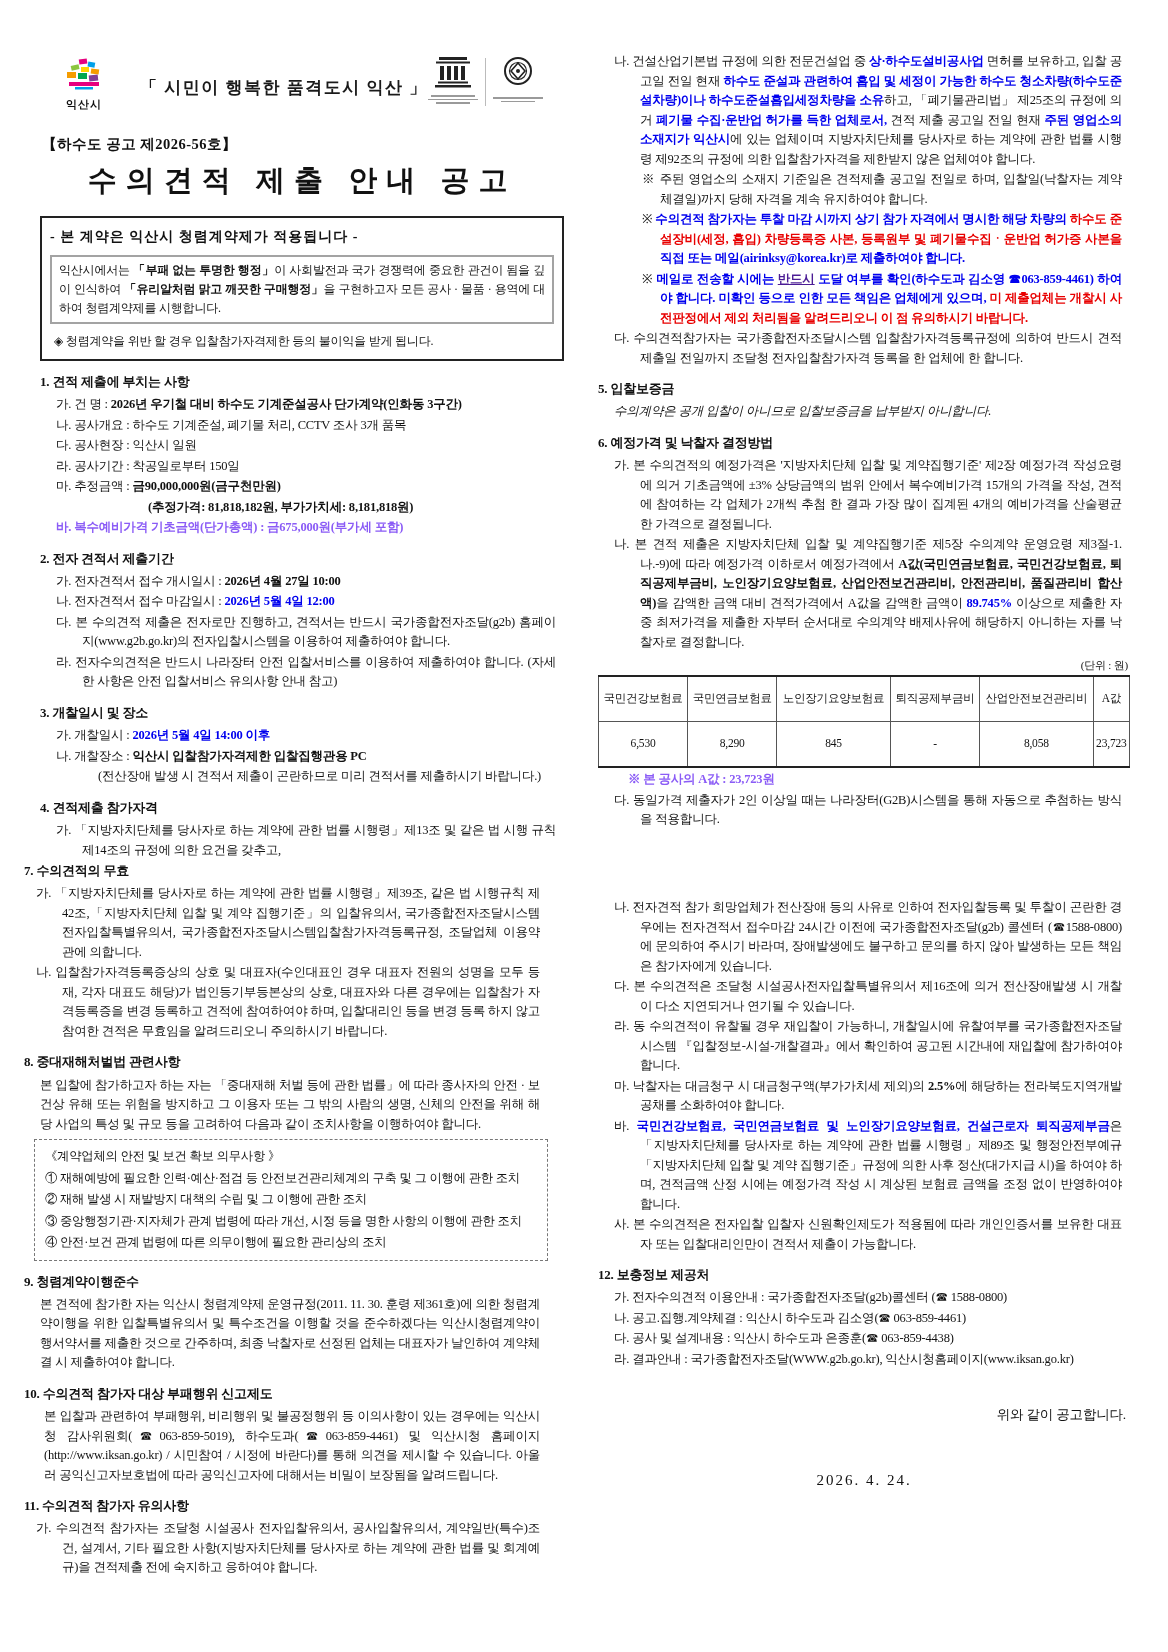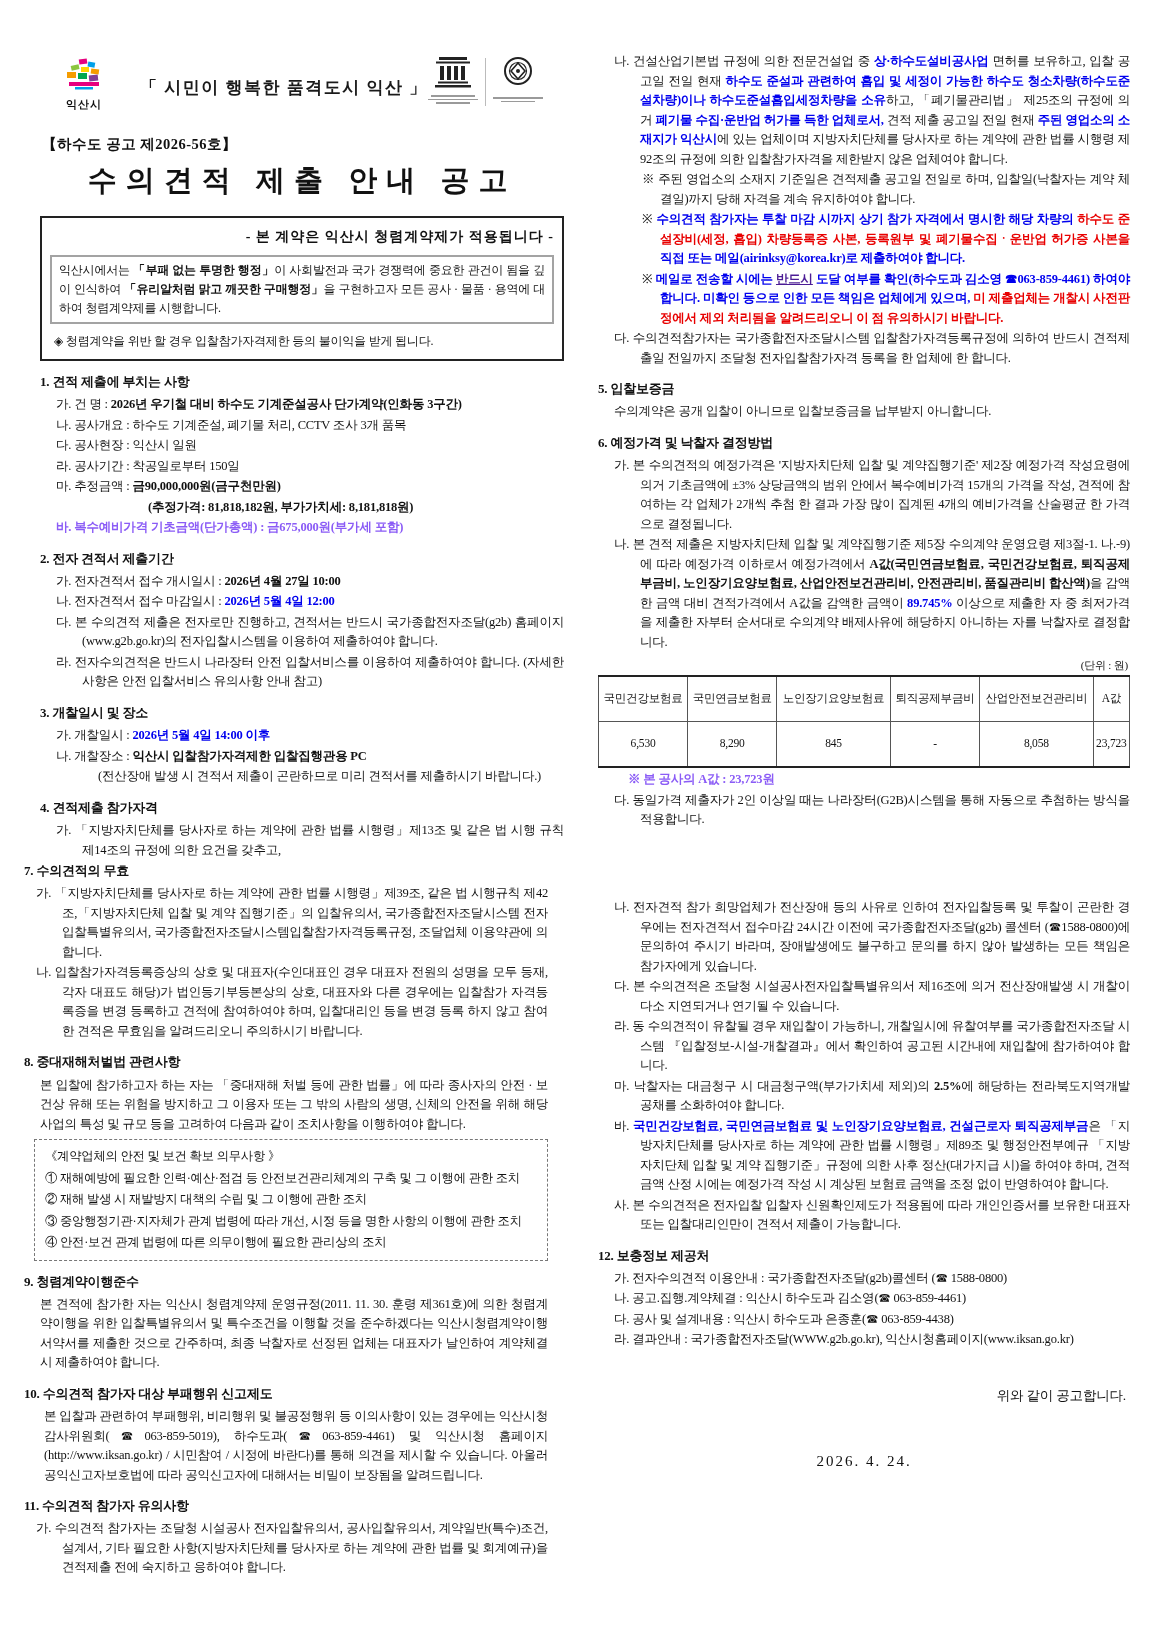--- a/index.html
+++ b/index.html
@@ -21,26 +21,26 @@
   
   .pagecol{position:absolute;font-size:12.5px;line-height:1.56;letter-spacing:-0.2px;}
   #page1{left:40px;top:133px;width:524px;}
   #page2{left:598px;top:52px;width:532px;}
   #page3{left:24px;top:850px;width:524px;}
   #page4{left:598px;top:898px;width:532px;}
   
   .notice-no{font-size:14.5px;font-weight:bold;letter-spacing:0.5px;margin:0 0 2px 2px;}
   .doc-title{text-align:center;font-size:29px;font-weight:bold;letter-spacing:9px;margin:2px 0 13px 0;}
   .intbox{border:2px solid #222;padding:6px 8px 8px 8px;margin-bottom:8px;}
-  .int-head{text-align:right;font-weight:bold;font-size:14px;margin:2px 0 7px 0;letter-spacing:1px;}
+  .int-head{text-align:left;font-weight:bold;font-size:14px;margin:2px 0 7px 0;letter-spacing:1px;}
   .int-inner{border:2px solid #a3a3a3;padding:4px 7px;font-size:12px;text-align:justify;line-height:1.6;}
   .int-note{font-size:12px;margin-top:8px;padding-left:4px;}
   
   .sec-h{font-weight:bold;font-size:13px;margin:11px 0 3px 0;}
-  .para{text-align:justify;margin:0 0 1px 0;}
+  .para{text-align:justify;margin:0 8px 1px 0;}
   .lbl{}
   .sg-n{}
   .sg-b{font-weight:bold;}
   .sg-bl{color:#0000ee;font-weight:bold;}
   .sg-blu{color:#4c1d95;font-weight:bold;text-decoration:underline;}
   .sg-r{color:#e80000;font-weight:bold;}
   .c-bl{color:#8b5cf6;font-weight:bold;}
   .unit{text-align:right;font-size:11px;margin-top:5px;padding-right:2px;}
   table.atable{width:100%;border-collapse:collapse;font-size:11.5px;margin:1px 0 2px 0;
     border-top:2px solid #222;border-bottom:2px solid #222;}
@@ -139,21 +139,21 @@
       </div>
   </div>
 
   <div id="page2" class="pagecol">
       <div class="para" style="padding-left: 42px; text-indent: -26px;"><span class="lbl">나. </span><span class="sg-n">건설산업기본법 규정에 의한 전문건설업 중 </span><span class="sg-bl">상·하수도설비공사업</span><span class="sg-n"> 면허를 보유하고, 입찰 공고일 전일 현재 </span><span class="sg-bl">하수도 준설과 관련하여 흡입 및 세정이 가능한 하수도 청소차량(하수도준설차량)이나 하수도준설흡입세정차량을 소유</span><span class="sg-n">하고, 「폐기물관리법」 제25조의 규정에 의거 </span><span class="sg-bl">폐기물 수집·운반업 허가를 득한 업체로서,</span><span class="sg-n"> 견적 제출 공고일 전일 현재 </span><span class="sg-bl">주된 영업소의 소재지가 익산시</span><span class="sg-n">에 있는 업체이며 지방자치단체를 당사자로 하는 계약에 관한 법률 시행령 제92조의 규정에 의한 입찰참가자격을 제한받지 않은 업체여야 합니다.</span></div>
       <div class="para" style="padding-left: 62px; text-indent: -18px;"><span class="lbl">※ </span><span class="sg-n">주된 영업소의 소재지 기준일은 견적제출 공고일 전일로 하며, 입찰일(낙찰자는 계약 체결일)까지 당해 자격을 계속 유지하여야 합니다.</span></div>
       <div class="para" style="padding-left: 62px; text-indent: -18px; font-family: Liberation Serif, serif;"><span class="lbl">※ </span><span class="sg-bl">수의견적 참가자는 투찰 마감 시까지 상기 참가 자격에서 명시한 해당 차량의 </span><span class="sg-r">하수도 준설장비(세정, 흡입) 차량등록증 사본, 등록원부 및 폐기물수집ㆍ운반업 허가증 사본을</span><span class="sg-n"> </span><span class="sg-bl">직접 또는 메일(airinksy@korea.kr)로 제출하여야 합니다.</span></div>
       <div class="para" style="padding-left: 62px; text-indent: -18px;"><span class="lbl">※ </span><span class="sg-bl">메일로 전송할 시에는 </span><span class="sg-blu">반드시</span><span class="sg-bl"> 도달 여부를 확인(하수도과 김소영 ☎063-859-4461) 하여야 합니다. 미확인 등으로 인한 모든 책임은 업체에게 있으며, </span><span class="sg-r">미 제출업체는 개찰시 사전판정에서 제외 처리됨을 알려드리오니 이 점 유의하시기 바랍니다.</span></div>
       <div class="para" style="padding-left: 42px; text-indent: -26px;"><span class="lbl">다. </span><span class="sg-n">수의견적참가자는 국가종합전자조달시스템 입찰참가자격등록규정에 의하여 반드시 견적제출일 전일까지 조달청 전자입찰참가자격 등록을 한 업체에 한 합니다.</span></div>
       <div class="sec-h">5. 입찰보증금</div>
-      <div class="para" style="padding-left: 16px;"><span class="sg-n">수의계약은 공개 입찰이 아니므로 입찰보증금을 납부받지 아니합니다.</span></div>
+      <div class="para" style="padding-left: 16px; font-style: italic;"><span class="sg-n">수의계약은 공개 입찰이 아니므로 입찰보증금을 납부받지 아니합니다.</span></div>
       <div class="sec-h">6. 예정가격 및 낙찰자 결정방법</div>
       <div class="para" style="padding-left: 42px; text-indent: -26px;"><span class="lbl">가. </span><span class="sg-n">본 수의견적의 예정가격은 '지방자치단체 입찰 및 계약집행기준' 제2장 예정가격 작성요령에 의거 기초금액에 ±3% 상당금액의 범위 안에서 복수예비가격 15개의 가격을 작성, 견적에 참여하는 각 업체가 2개씩 추첨 한 결과 가장 많이 집계된 4개의 예비가격을 산술평균 한 가격으로 결정됩니다.</span></div>
       <div class="para" style="padding-left: 42px; text-indent: -26px;"><span class="lbl">나. </span><span class="sg-n">본 견적 제출은 지방자치단체 입찰 및 계약집행기준 제5장 수의계약 운영요령 제3절-1. 나.-9)에 따라 예정가격 이하로서 예정가격에서 </span><span class="sg-b">A값(국민연금보험료, 국민건강보험료, 퇴직공제부금비, 노인장기요양보험료, 산업안전보건관리비, 안전관리비, 품질관리비 합산액)</span><span class="sg-n">을 감액한 금액 대비 견적가격에서 A값을 감액한 금액이 </span><span class="sg-bl">89.745%</span><span class="sg-n"> 이상으로 제출한 자 중 최저가격을 제출한 자부터 순서대로 수의계약 배제사유에 해당하지 아니하는 자를 낙찰자로 결정합니다.</span></div>
       <div class="unit">(단위 : 원)</div>
       <table class="atable">
         <tbody>
           <tr>
             <th>국민건강보험료</th>
             <th>국민연금보험료</th>
             <th>노인장기요양보험료</th>

